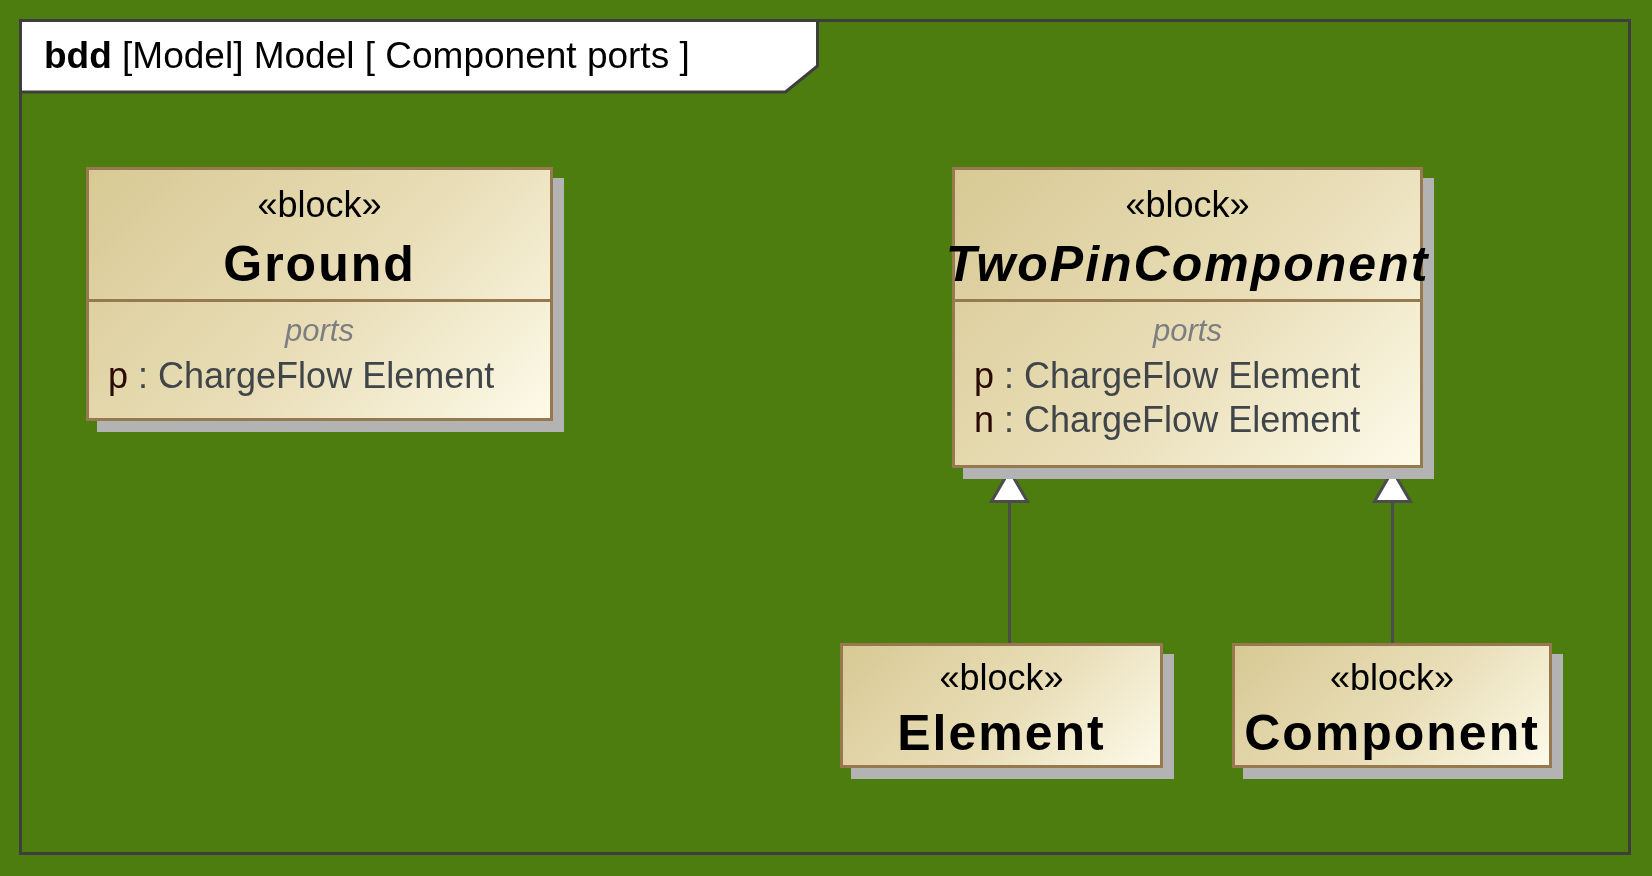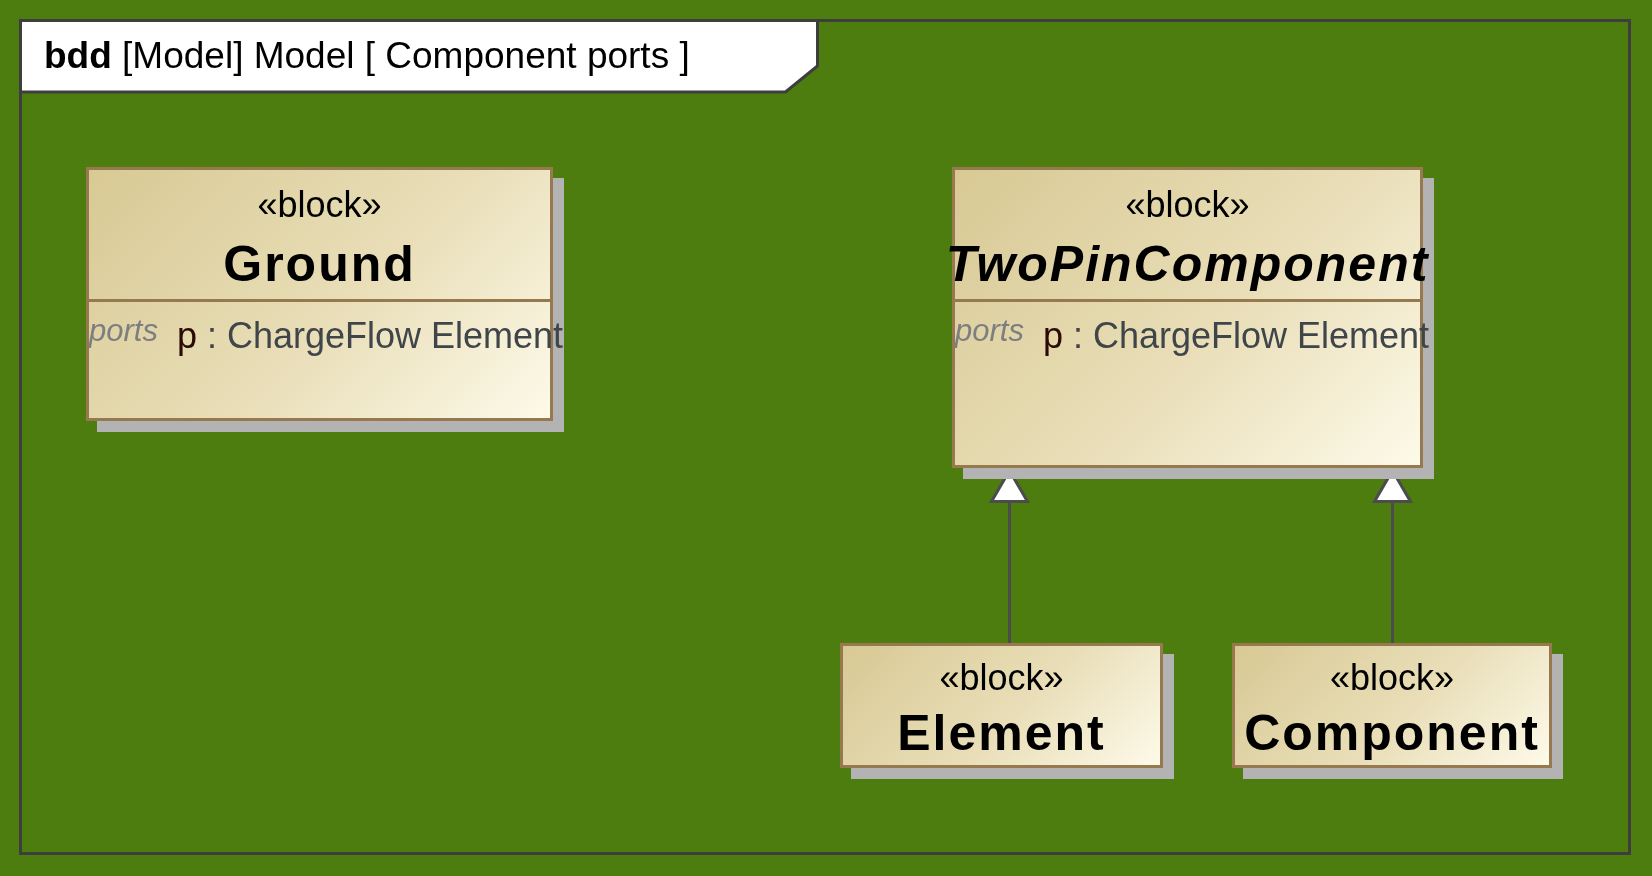--- a/index.html
+++ b/index.html
@@ -66,21 +66,21 @@
     font-weight: bold;
     color: #000000;
     letter-spacing: 2px;
   }
   .block-name.abstract { font-style: italic; }
   .ports-comp {
     box-sizing: border-box;
     border-top: 3px solid #97794f;
     flex: 1 1 auto;
     display: flex;
-    flex-direction: row;
+    flex-direction: column;
     padding-top: 12px;
   }
   .ports-label {
     font-size: 31px;
     line-height: 34px;
     font-style: italic;
     color: #7d7e80;
     text-align: center;
     margin-bottom: 6px;
   }
@@ -130,20 +130,21 @@
   </div>
 
   <div class="block" style="left:952px; top:167px; width:471px; height:301px;">
     <div class="name-comp" style="height:129px;">
       <div class="stereotype">«block»</div>
       <div class="block-name abstract">TwoPinComponent</div>
     </div>
     <div class="ports-comp">
       <div class="ports-label">ports</div>
       <div class="port-line"><span class="port-name">p</span><span class="port-sep"> : </span><span class="port-type">ChargeFlow Element</span></div>
+      <div class="port-line"><span class="port-name">n</span><span class="port-sep"> : </span><span class="port-type">ChargeFlow Element</span></div>
     </div>
   </div>
 
   <div class="block simple" style="left:840px; top:643px; width:323px; height:125px;">
     <div class="name-comp">
       <div class="stereotype">«block»</div>
       <div class="block-name">Element</div>
     </div>
   </div>
 

